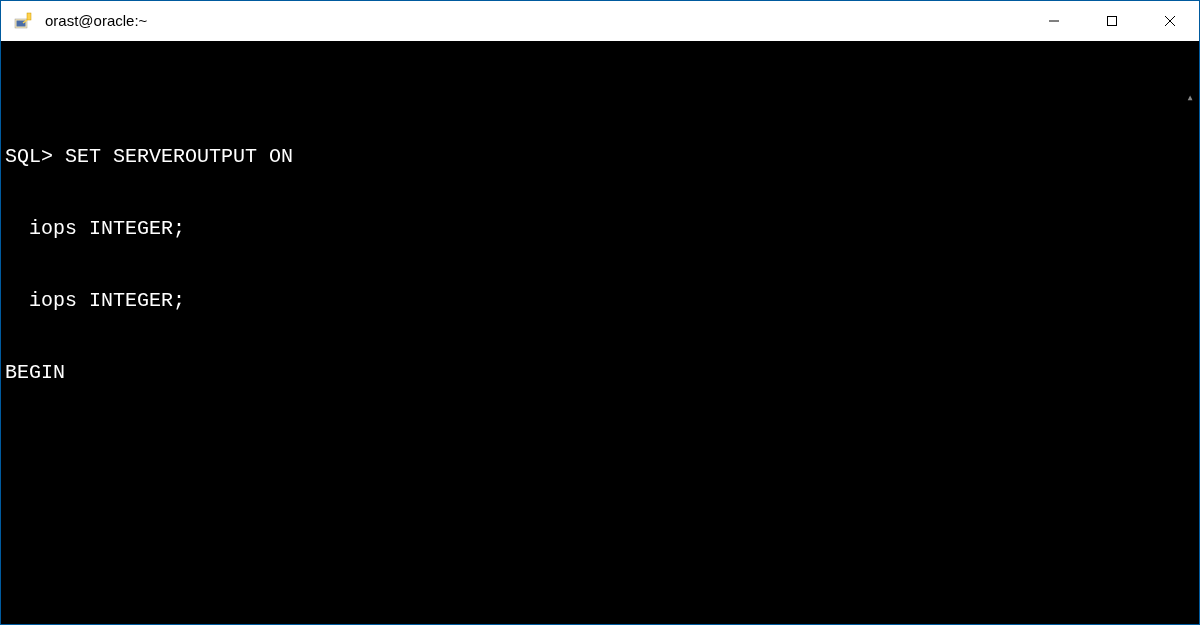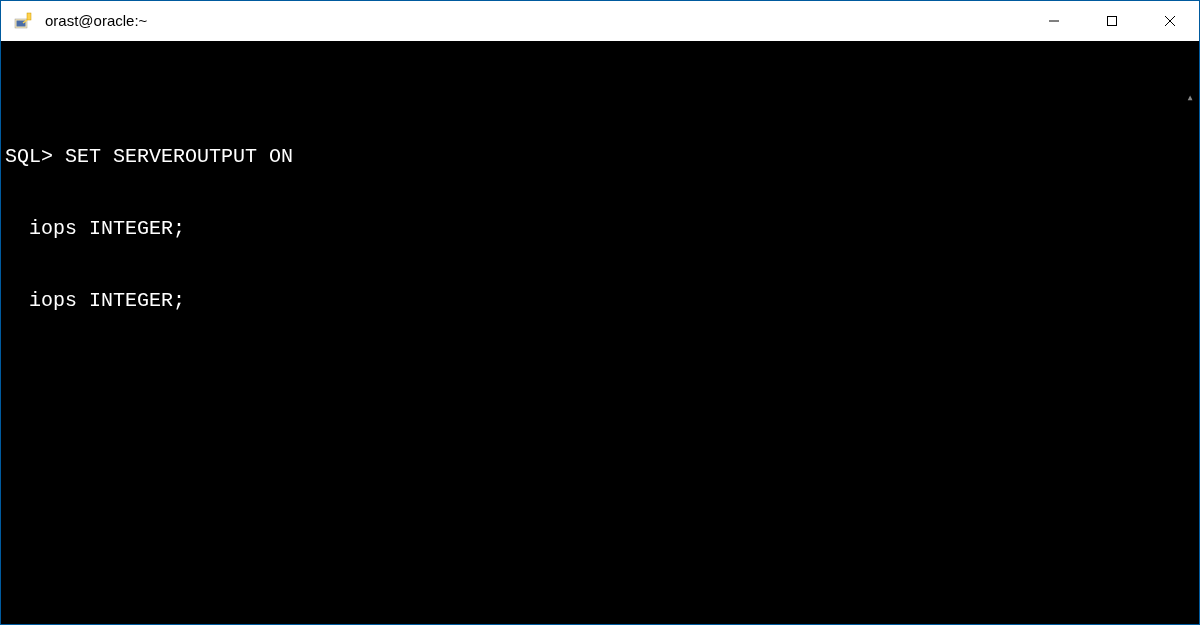--- a/index.html
+++ b/index.html
@@ -117,20 +117,21 @@
           </svg>
       </div>
     </div>
   </div>
 
   <div class="terminal">
     <span class="line"></span>
     <span class="line">SQL&gt; SET SERVEROUTPUT ON</span>
     <span class="line">  iops INTEGER;</span>
     <span class="line">  iops INTEGER;</span>
+    <span class="line">BEGIN</span>
     
     
     
     
     
     
     
     
     
     

